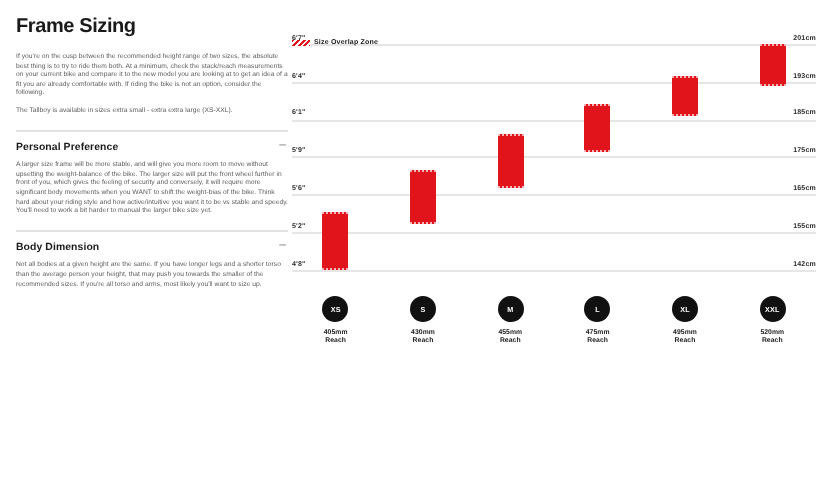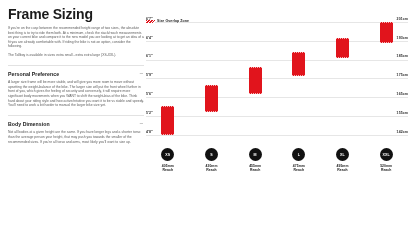--- a/index.html
+++ b/index.html
@@ -10,21 +10,21 @@
     overflow: hidden;
   }
   #page { position: relative; width: 416px; height: 188px; background:#fff; }
 
   
   .left-col {
     position: absolute; left: 8px; top: 8px;
     width: 136px; height: 180px;
   }
   .page-title {
-    font-size: 14px; font-weight: bold; color: #1a1a1a;
+    font-size: 10px; font-weight: bold; color: #1a1a1a;
     letter-spacing: -0.2px; line-height: 12px;
     margin-bottom: 6px;
   }
   .body-text {
     font-size: 3.35px; line-height: 4.6px; color: #5a5a5a;
     text-align: left; letter-spacing: 0.02px;
   }
   .body-text + .body-text { margin-top: 4.2px; }
 
   .accordion {

